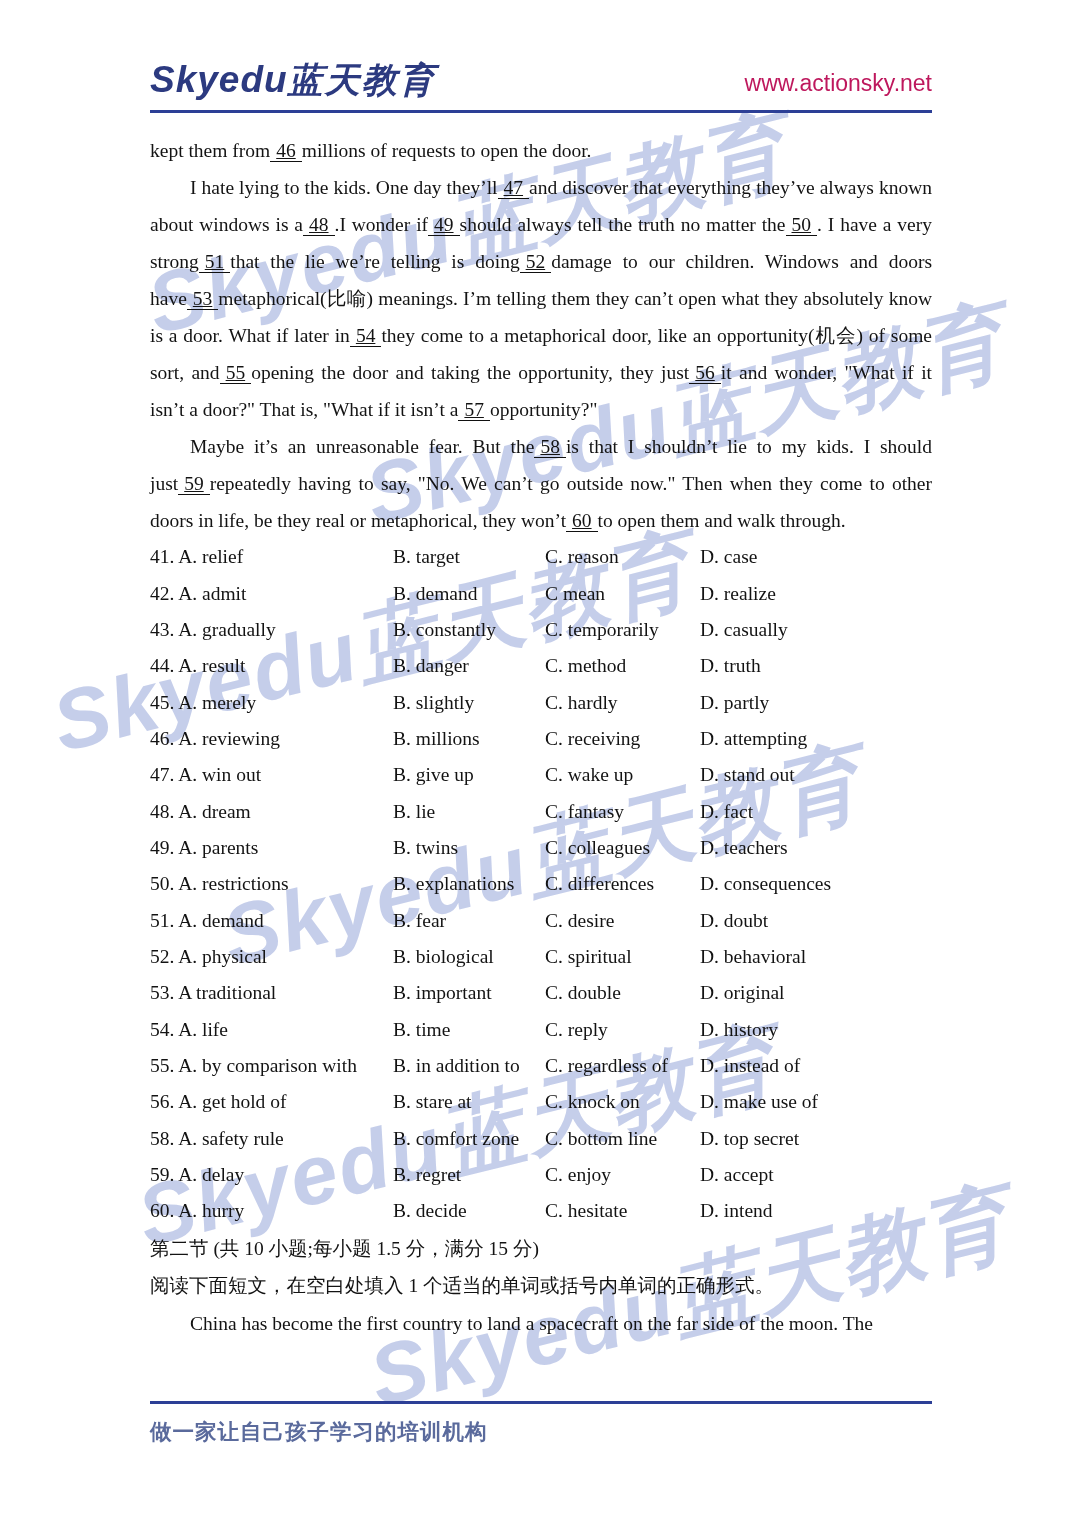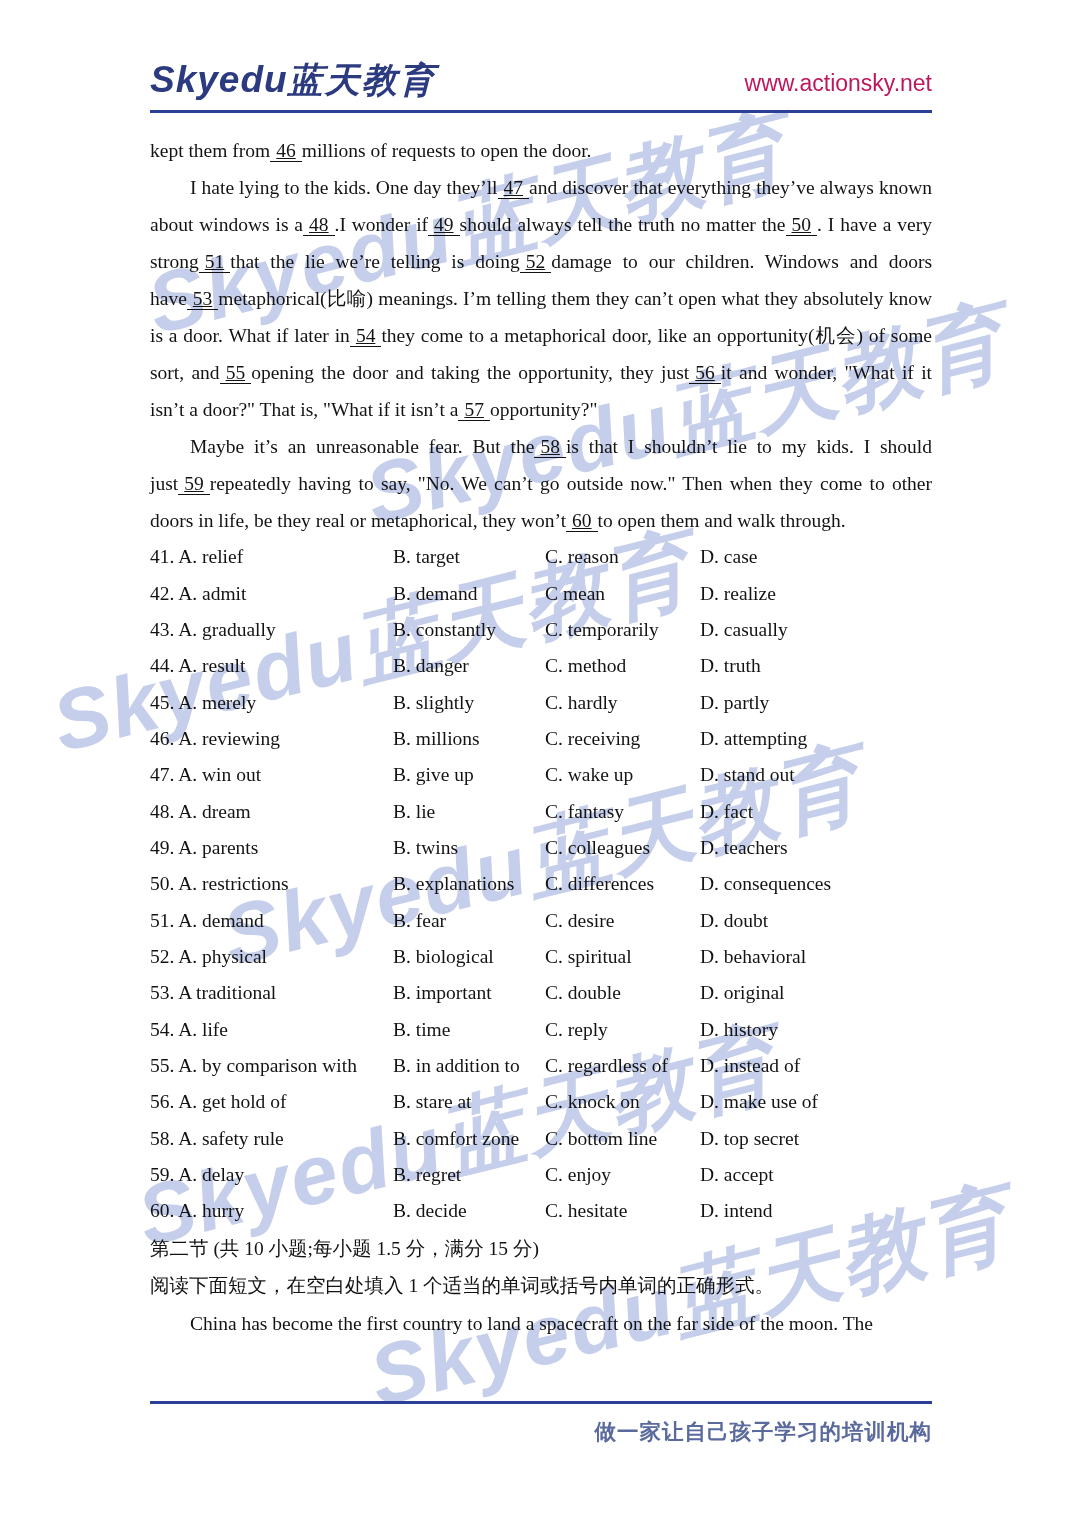--- a/index.html
+++ b/index.html
@@ -51,21 +51,21 @@
     display:grid;grid-template-columns:243px 152px 155px 1fr;
     height:36.35px;align-items:center;
   }
   .qcell{font-size:19.5px;white-space:nowrap;overflow:visible;}
   
   .zh-line{font-size:19.5px;line-height:37.5px;margin:0;}
   
   .footer{position:absolute;z-index:2;left:150px;width:782px;top:1401px;}
   .frule{height:3px;background:#2c3f96;}
   .slogan{
-    margin-top:13px;text-align:right;
+    margin-top:13px;text-align:left;
     font-family:"Liberation Sans","DejaVu Sans",sans-serif;
     font-weight:600;font-size:21.5px;color:#5a6a9c;letter-spacing:1px;
   }
 </style>
 </head>
 <body>
 
 <div class="page">
 
   <div class="wm wm1">Skyedu蓝天教育</div>

